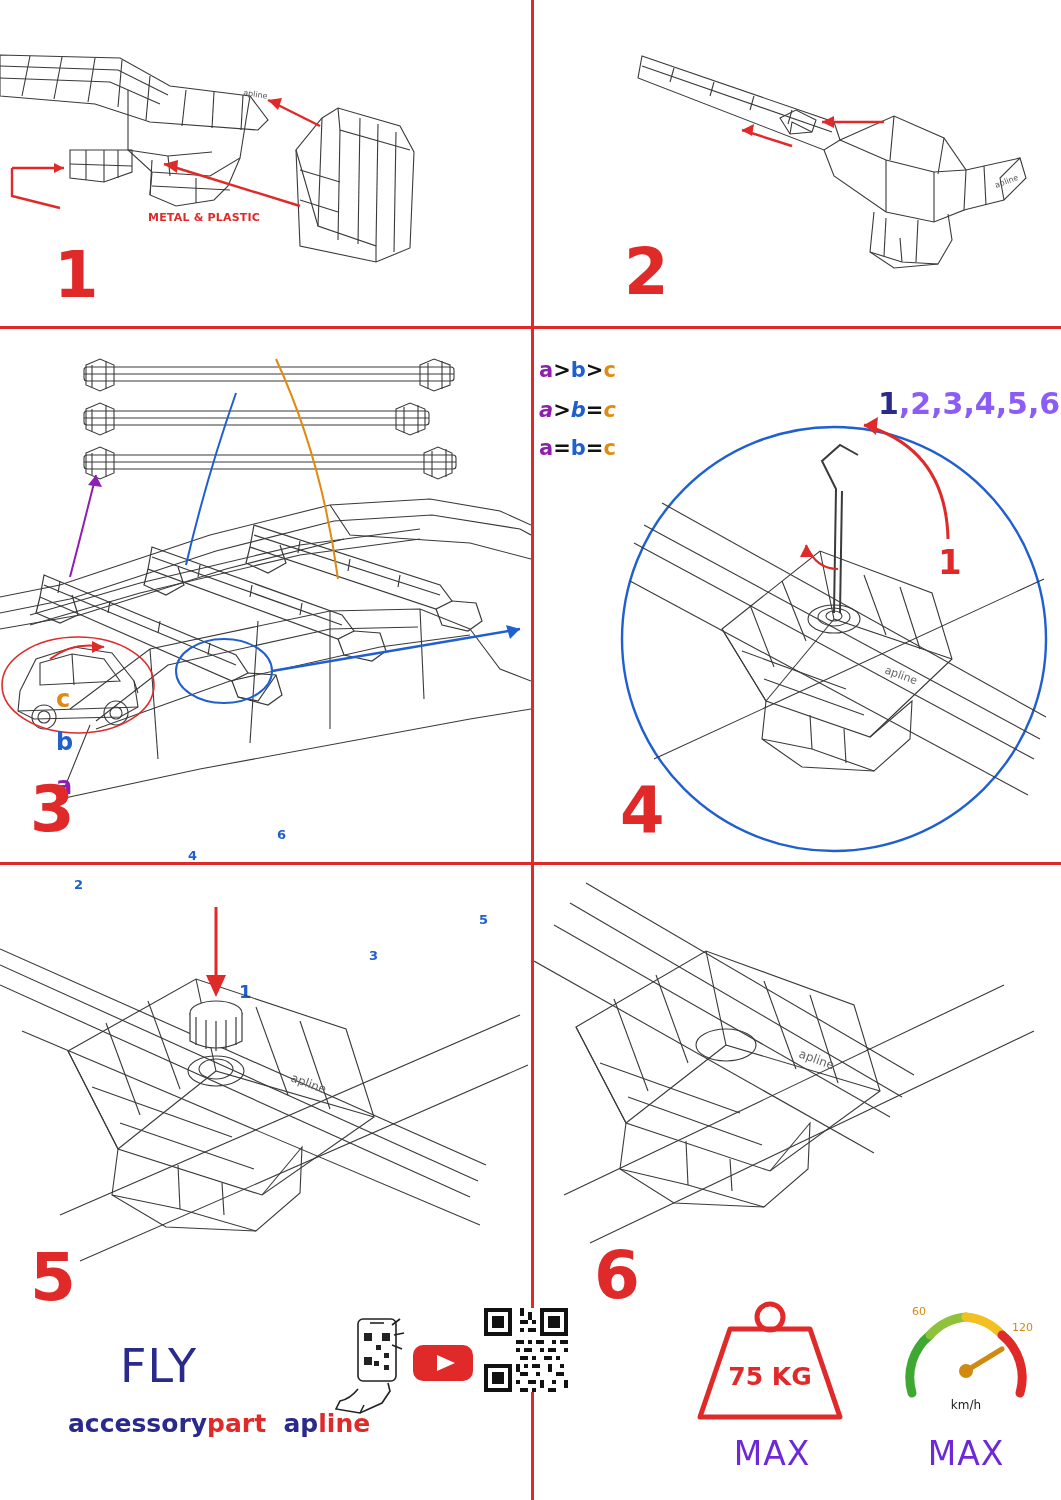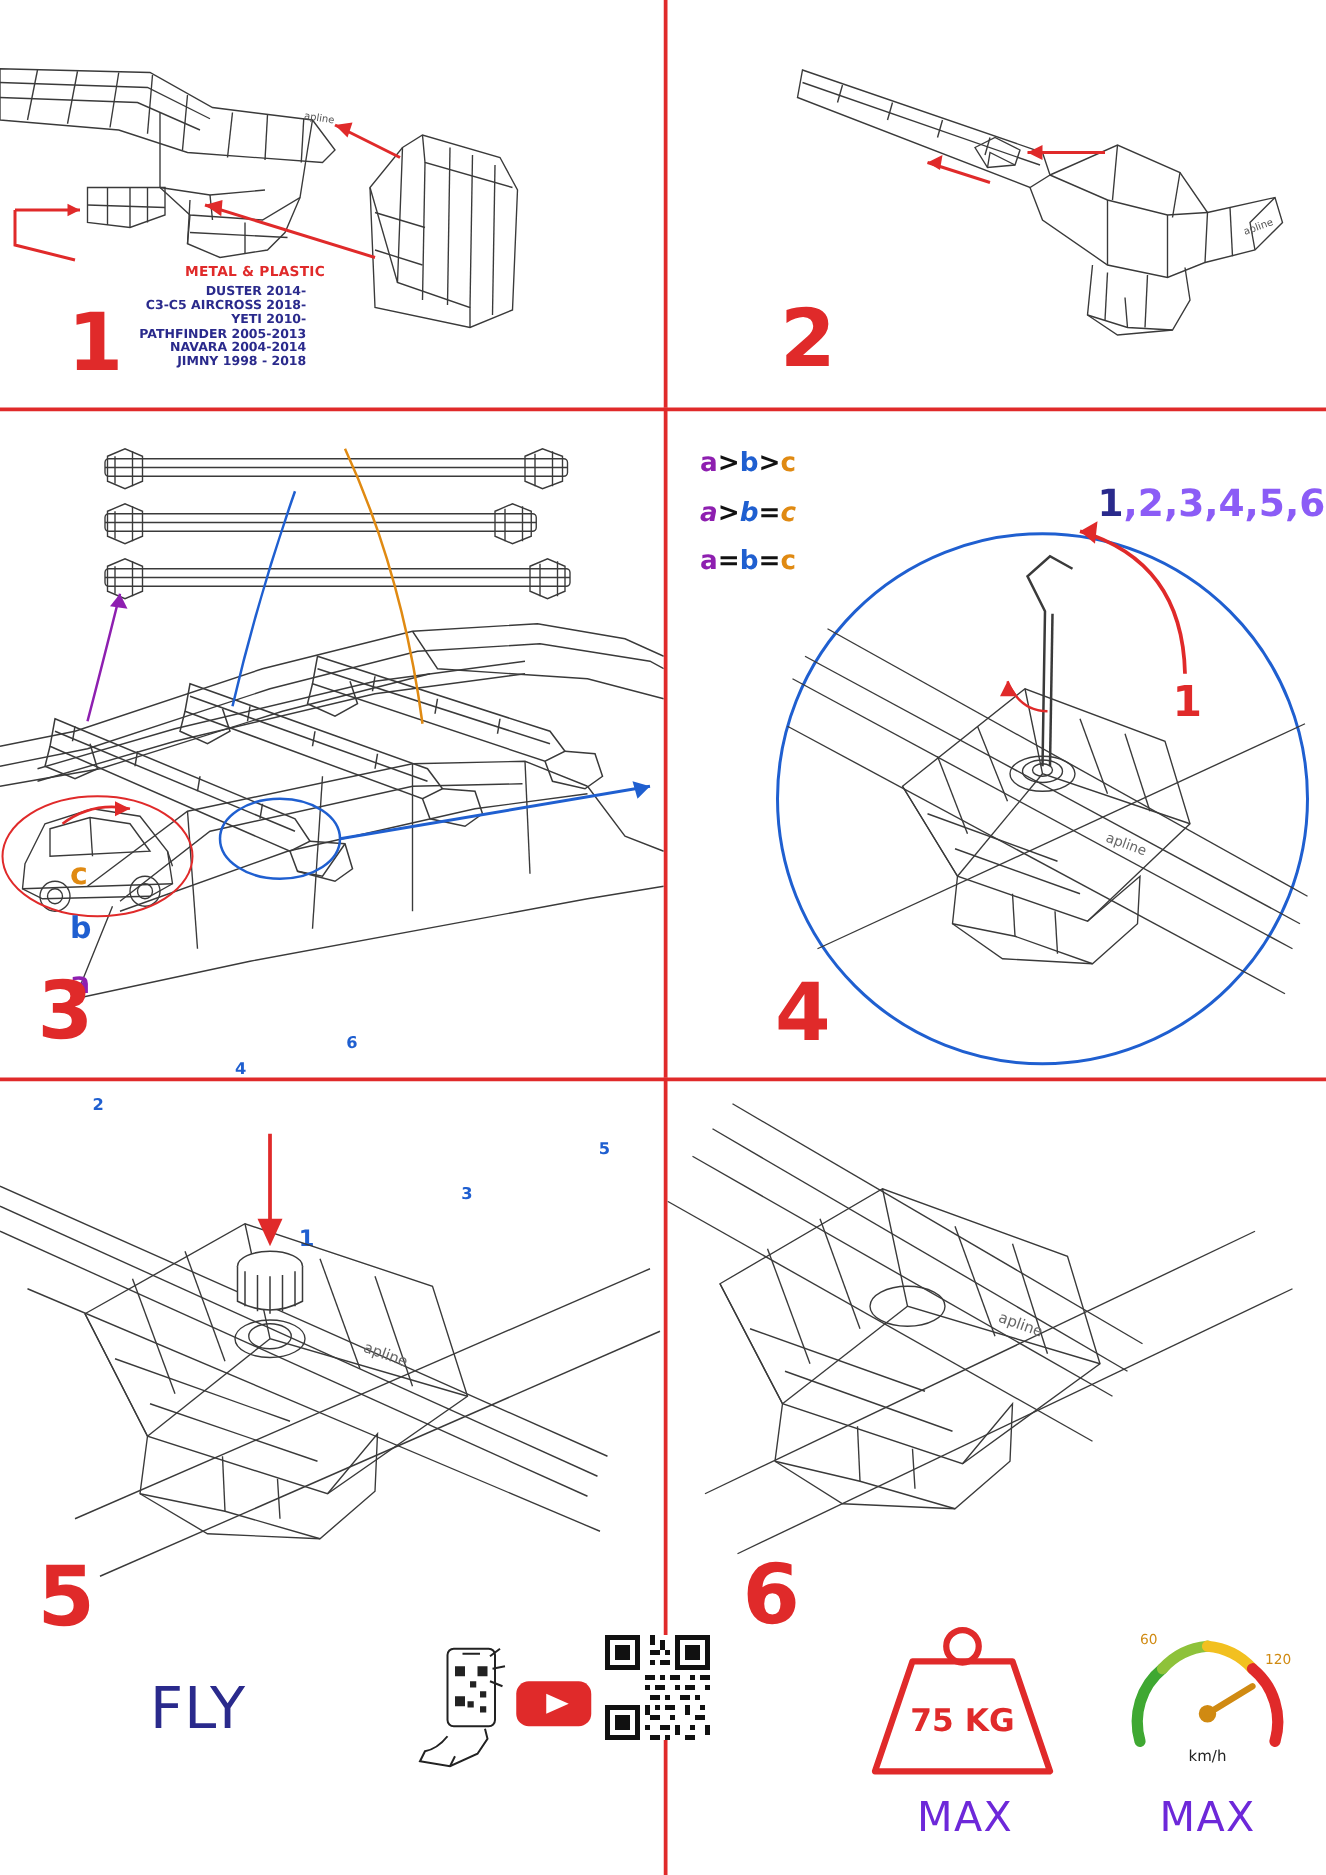--- a/index.html
+++ b/index.html
@@ -115,28 +115,20 @@
         <polygon points="268,100 282,98 278,110"></polygon>
         <polygon points="164,164 178,160 177,173"></polygon>
         <polygon points="64,168 54,163 54,173"></polygon>
       </g>
 
       <text x="243" y="95" font-family="DejaVu Sans, sans-serif" font-size="8" fill="#555" transform="rotate(9 243 95)">apline</text>
     </svg>
 
     <div class="lbl metal-title" style="left:148px;top:212px;width:220px;">METAL &amp; PLASTIC</div>
 
-    <div class="lbl carlist" style="left:60px;top:228px;width:185px;">
-      <div>DUSTER 2014-</div>
-      <div>C3-C5 AIRCROSS 2018-</div>
-      <div>YETI 2010-</div>
-      <div>PATHFINDER 2005-2013</div>
-      <div>NAVARA 2004-2014</div>
-      <div>JIMNY 1998 - 2018</div>
-    </div>
 
     <div class="stepnum big" style="left:54px;top:243px;">1</div>
   </div>
 
   <div class="abs" style="left:534px;top:0;width:527px;height:326px;">
     <svg width="527" height="326" viewBox="0 0 527 326">
       <g fill="none" stroke="#3a3a3a" stroke-width="1.1">
 
         <path d="M108 56 L300 122 L306 140 L290 150 L104 78 Z"></path>
         <path d="M108 66 L298 132"></path>
@@ -299,21 +291,21 @@
     <div class="lbl bluenum" style="left:74px;top:549px;">2</div>
     <div class="lbl bluenum" style="left:188px;top:520px;">4</div>
     <div class="lbl bluenum" style="left:277px;top:499px;">6</div>
     <div class="lbl bluenum" style="left:369px;top:620px;">3</div>
     <div class="lbl bluenum" style="left:479px;top:584px;">5</div>
     <div class="lbl circ1" style="left:239px;top:653px;">1</div>
 
     <div class="stepnum big" style="left:30px;top:448px;position:absolute;">3</div>
   </div>
 
-  <div class="abs" style="left:560px;top:358px;width:200px;">
+  <div class="abs" style="left:539px;top:358px;width:200px;">
     <div class="cmp" style="margin-bottom:16px;">
       <span class="c-a">a</span><span class="c-eq">&gt;</span><span class="c-b">b</span><span class="c-eq">&gt;</span><span class="c-c">c</span>
     </div>
     <div class="cmp" style="margin-bottom:14px;font-style:italic;">
       <span class="c-a">a</span><span class="c-eq">&gt;</span><span class="c-b">b</span><span class="c-eq">=</span><span class="c-c">c</span>
     </div>
     <div class="cmp">
       <span class="c-a">a</span><span class="c-eq">=</span><span class="c-b">b</span><span class="c-eq">=</span><span class="c-c">c</span>
     </div>
   </div>
@@ -413,20 +405,23 @@
       </g>
 
       <path d="M216 42 L216 118" stroke="#e02a2a" stroke-width="3" fill="none"></path>
       <polygon points="216,132 206,110 226,110" fill="#e02a2a"></polygon>
       <text x="290" y="216" font-family="DejaVu Sans, sans-serif" font-size="12" fill="#666" transform="rotate(20 290 216)">apline</text>
     </svg>
 
     <div class="stepnum" style="left:30px;top:380px;font-size:66px;">5</div>
 
     <div class="lbl fly" style="left:120px;top:475px;">FLY</div>
+    <div class="lbl brandline" style="left:68px;top:545px;">
+      <span class="t-dark">accessory</span><span class="t-red">part</span><span class="t-dark">&nbsp;&nbsp;</span><span class="t-dark">ap</span><span class="t-red">line</span>
+    </div>
 
     <svg class="abs" style="left:330px;top:448px;" width="84" height="104" viewBox="0 0 84 104">
       <g fill="none" stroke="#222" stroke-width="1.6">
         <rect x="28" y="6" width="38" height="62" rx="5"></rect>
         <path d="M40 10 L54 10"></path>
         <path d="M28 76 Q20 86 10 88 L6 96 L30 100 L52 90 L60 78 L58 70"></path>
         <path d="M30 100 L34 92"></path>
         <path d="M62 12 L70 6"></path>
         <path d="M64 22 L74 20"></path>
         <path d="M62 32 L72 36"></path>

